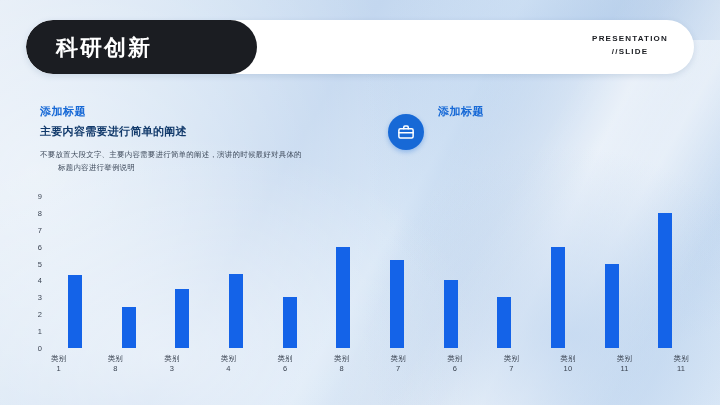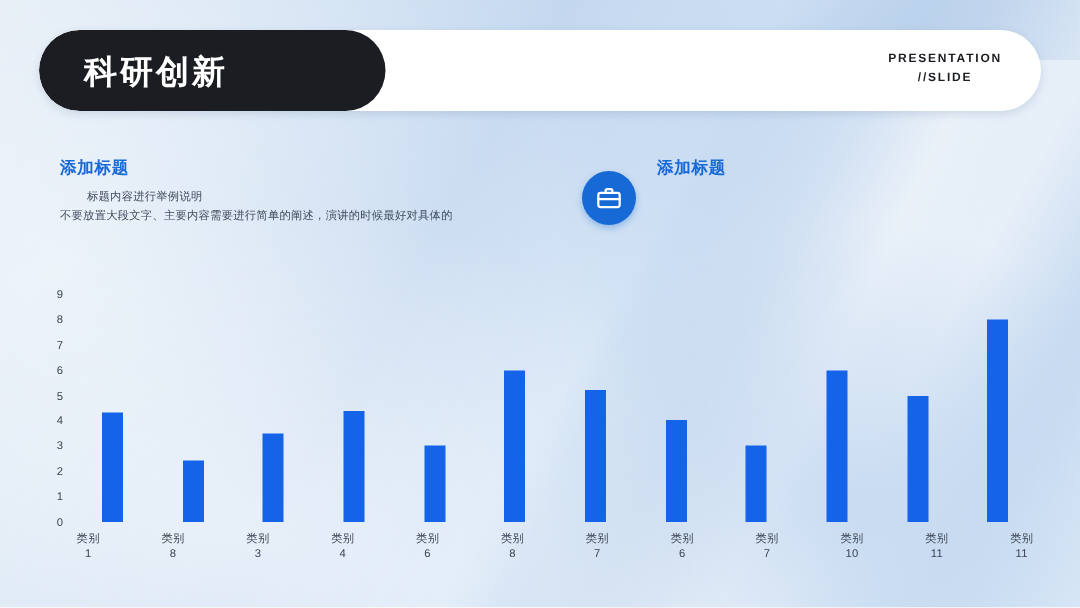--- a/index.html
+++ b/index.html
@@ -251,22 +251,23 @@
     <div class="header-dark"></div>
     <div class="header-title">科研创新</div>
     <div class="header-right">
       <div>PRESENTATION</div>
       <div>//SLIDE</div>
     </div>
   </div>
 
   <div class="block-left">
     <div class="blk-title">添加标题</div>
+    <div class="blk-sub">主要内容需要进行简单的阐述</div>
+    <div class="blk-body">不要放置大段文字、主要内容需要进行简单的阐述，演讲的时候最好对具体的</div>
     <div class="blk-body ln2" style="padding-left:18px;">标题内容进行举例说明</div>
-    <div class="blk-body">不要放置大段文字、主要内容需要进行简单的阐述，演讲的时候最好对具体的</div>
   </div>
 
   <div class="block-right">
     <div class="icon-circle">
       <svg width="18" height="18" viewBox="0 0 24 24" fill="none" stroke="#ffffff" stroke-width="2" stroke-linecap="round" stroke-linejoin="round">
         <rect x="2.5" y="7.5" width="19" height="12.5" rx="2"></rect>
         <path d="M9 7.5V5.5a1.5 1.5 0 0 1 1.5-1.5h3A1.5 1.5 0 0 1 15 5.5v2"></path>
         <path d="M2.5 13h19"></path>
       </svg>
     </div>

